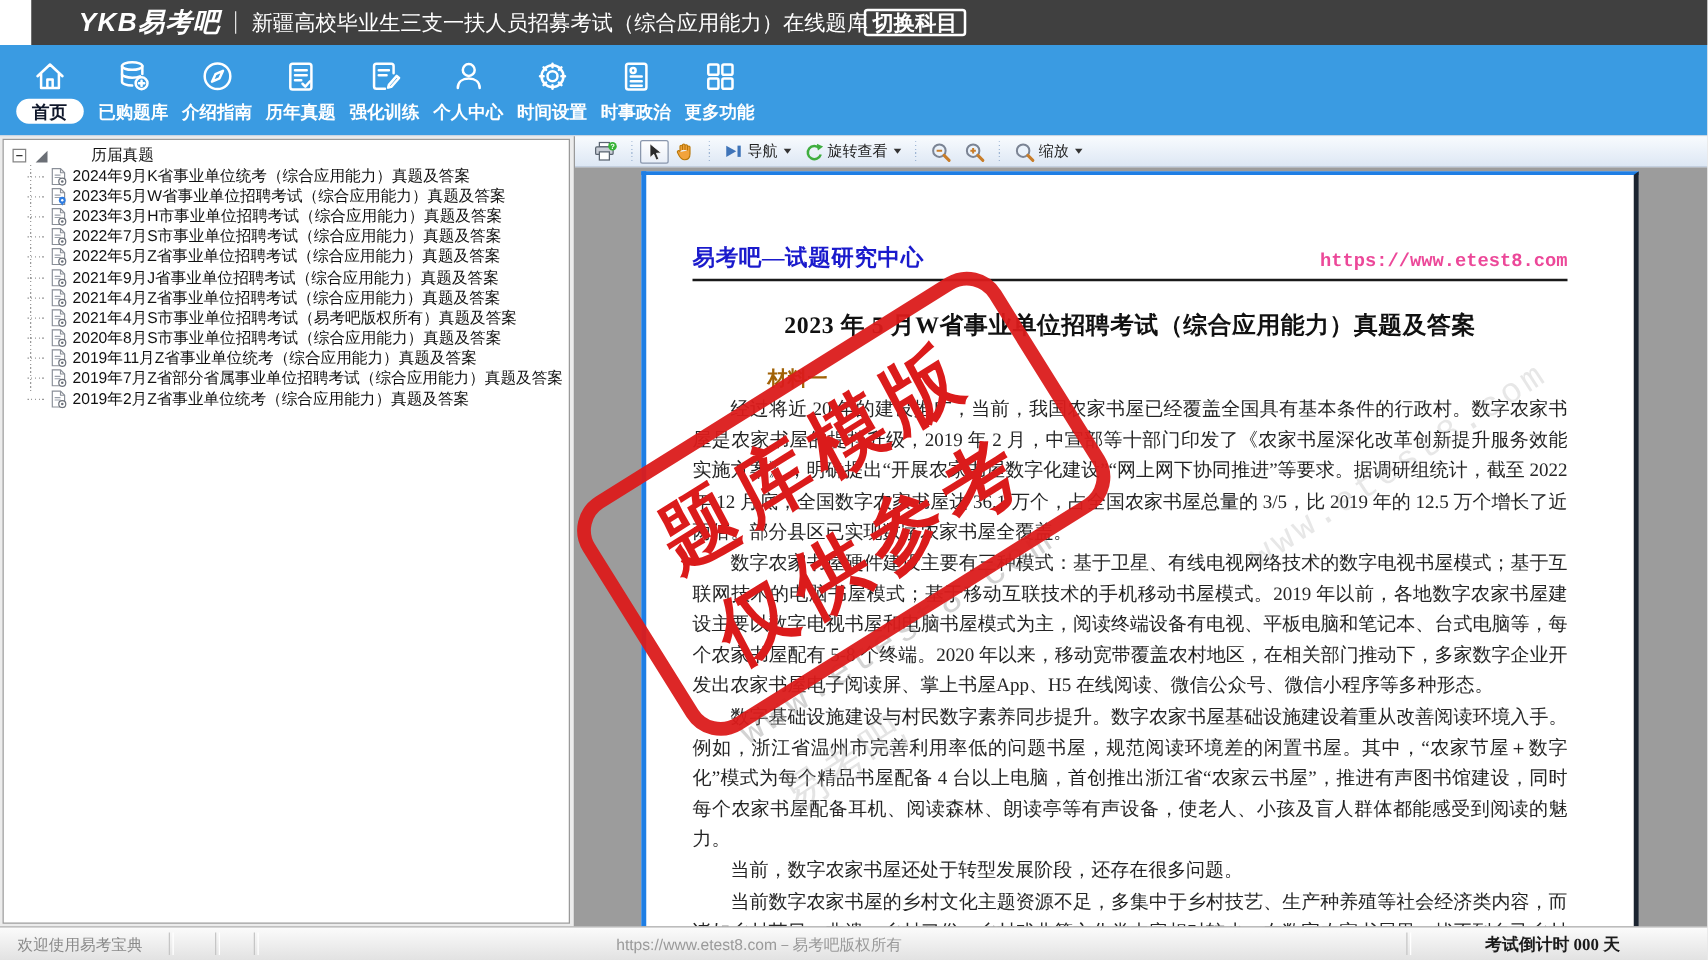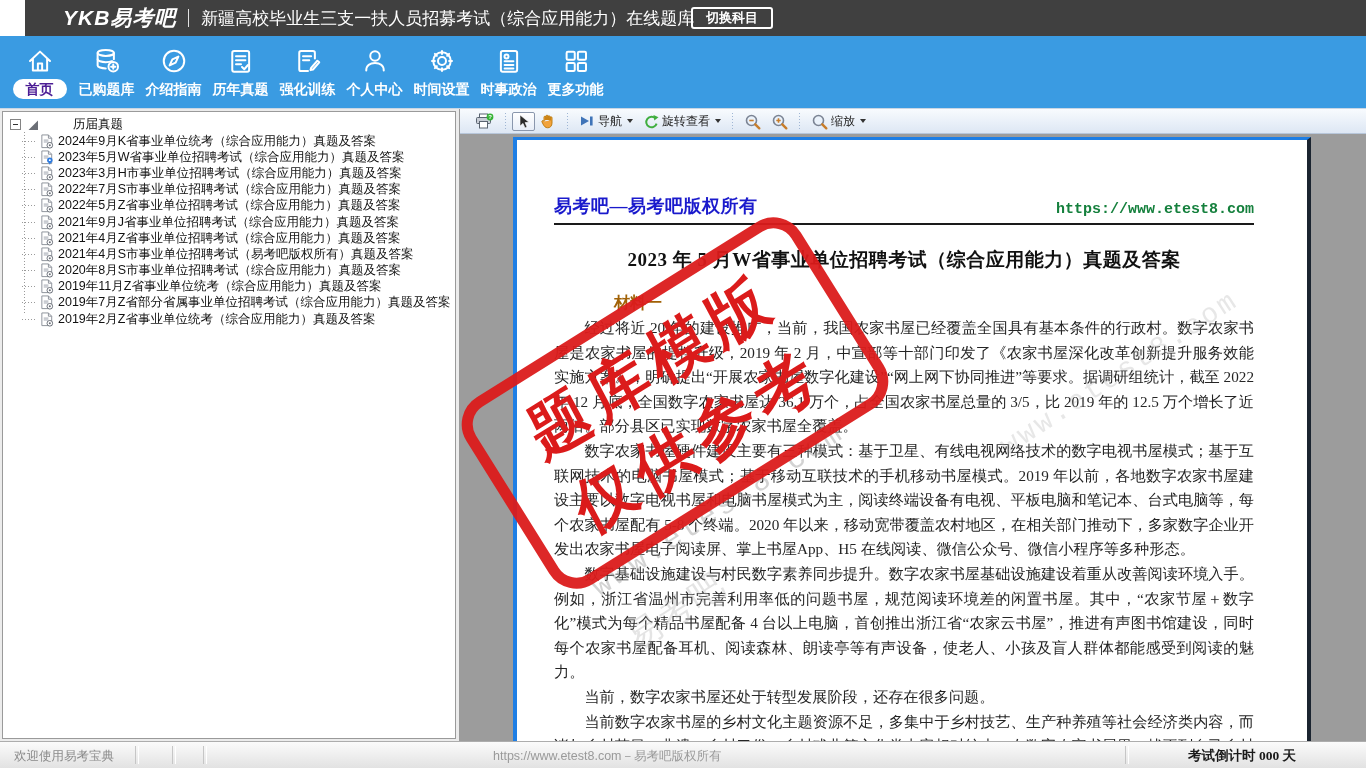--- a/index.html
+++ b/index.html
@@ -6,31 +6,31 @@
   .app{position:relative;width:1366px;height:768px;background:#fff;overflow:hidden;
        font-family:"Liberation Sans","DejaVu Sans",sans-serif;}
 
   
   .titlebar{position:absolute;left:0;top:0;width:1366px;height:36px;background:#404040;
             display:flex;align-items:center;color:#fff;margin-left:25px;}
   .logo{margin-left:38px;font-size:21px;font-weight:bold;font-style:italic;letter-spacing:1px;white-space:nowrap;}
   .tb-divider{width:1px;height:18px;background:rgba(255,255,255,.85);margin:0 12px;}
   .app-title{font-size:17px;font-weight:normal;white-space:nowrap;}
   .switch-btn{position:absolute;left:666px;top:7px;width:82px;height:22px;border:2px solid #fff;
-              border-radius:3px;color:#fff;font-size:13px;font-weight:bold;display:flex;
+              border-radius:3px;color:#fff;font-size:17px;font-weight:bold;display:flex;
               align-items:center;justify-content:center;background:transparent;cursor:pointer;box-sizing:border-box;}
 
   
   .navbar{position:absolute;left:0;top:36px;width:1366px;height:72px;background:#3a9be2;
           display:flex;align-items:flex-start;padding-left:6px;box-sizing:border-box;}
   .nav-item{width:67px;display:flex;flex-direction:column;align-items:center;gap:3px;
             color:#fff;cursor:pointer;padding-top:10px;}
   .nav-ic{width:30px;height:30px;stroke:#fff;fill:none;stroke-width:1.6;stroke-linecap:round;stroke-linejoin:round;}
   .nav-label{font-size:14px;font-weight:bold;white-space:nowrap;line-height:20px;}
-  .pill{background:#fff;color:#4c1d95;border-radius:11px;padding:0 13px;text-align:center;}
+  .pill{background:#fff;color:#0f172a;border-radius:11px;padding:0 13px;text-align:center;}
 
   
   .workspace{position:absolute;left:0;top:108px;width:1366px;height:633px;background:#ececec;
              border-top:1px solid #c9d6e4;box-sizing:border-box;}
 
   
   .tree-panel{position:absolute;left:2px;top:2px;width:454px;height:628px;background:#fff;
               border:1px solid #9a9a9a;box-sizing:border-box;overflow:hidden;font-size:12.5px;color:#111;}
   .tree{position:relative;padding-top:4px;}
   .tree-guide{position:absolute;left:21px;top:20px;width:1px;height:182px;
@@ -55,21 +55,21 @@
         background:repeating-linear-gradient(to bottom,#9fb6d4 0 1px,transparent 1px 3px);}
   .caret{width:0;height:0;border-left:3.5px solid transparent;border-right:3.5px solid transparent;
          border-top:4px solid #333;margin-left:2px;}
   .canvas{position:absolute;left:0;top:25px;width:100%;height:607px;background:#9c9c9c;overflow:hidden;}
   .page{position:absolute;left:53px;top:3px;width:798px;height:960px;background:#fff;box-sizing:content-box;
         border-left:4px solid #1e7ee4;border-top:3px solid #1e7ee4;border-right:4px solid #1b2430;
         padding:54px 53px 0 37px;box-sizing:border-box;
         font-family:"Liberation Serif","DejaVu Serif",serif;}
   .doc-header{display:flex;justify-content:space-between;align-items:flex-end;}
   .doc-header-left{color:#1a1acc;font-size:18px;font-weight:bold;letter-spacing:.5px;}
-  .doc-header-right{color:#15803d;font-size:15px;font-weight:bold;font-family:"Liberation Mono","DejaVu Sans Mono",monospace;}
+  .doc-header-right{color:#ec4899;font-size:15px;font-weight:bold;font-family:"Liberation Mono","DejaVu Sans Mono",monospace;}
   .doc-rule{height:0;border-top:2px solid #1a1a1a;margin-top:5px;}
   .doc-title{text-align:center;font-size:19px;font-weight:bold;color:#111;margin-top:22px;letter-spacing:.5px;}
   .section-label{margin:20px 0 2px 60px;font-size:16px;font-weight:bold;color:#a16207;}
   .doc-body p{margin:0;font-size:15.2px;line-height:24.6px;color:#252525;text-align:justify;text-indent:2em;}
 
   
   .overlay{position:absolute;left:461px;top:133px;width:905px;height:608px;overflow:hidden;pointer-events:none;}
   .watermark{position:absolute;transform:rotate(-33deg);color:rgba(140,140,140,.38);
              font-family:"Liberation Mono","DejaVu Sans Mono",monospace;letter-spacing:3px;white-space:nowrap;}
   .wm1{left:110px;top:360px;font-size:30px;}
@@ -387,21 +387,21 @@
             <path d="M11.3 11.3 L15.3 15.3" stroke="#c87d2a" stroke-width="2.4" stroke-linecap="round"></path>
           </svg>
           <span>缩放</span>
           <span class="caret"></span>
         </div>
       </div>
 
       <div class="canvas">
         <div class="page">
           <div class="doc-header">
-            <span class="doc-header-left">易考吧—易考吧版权所有</span>
+            <span class="doc-header-left">易考吧—试题研究中心</span>
             <span class="doc-header-right">https://www.etest8.com</span>
           </div>
           <div class="doc-rule"></div>
           <div class="doc-title">2023 年 5 月W省事业单位招聘考试（综合应用能力）真题及答案</div>
           <div class="section-label">材料一</div>
           <div class="doc-body">
             <p>经过将近 20 年的建设推广，当前，我国农家书屋已经覆盖全国具有基本条件的行政村。数字农家书屋是农家书屋的提档升级，2019 年 2 月，中宣部等十部门印发了《农家书屋深化改革创新提升服务效能实施方案》，明确提出“开展农家书屋数字化建设”“网上网下协同推进”等要求。据调研组统计，截至 2022 年 12 月底，全国数字农家书屋达 36.1 万个，占全国农家书屋总量的 3/5，比 2019 年的 12.5 万个增长了近两倍。部分县区已实现数字农家书屋全覆盖。</p>
             <p>数字农家书屋硬件建设主要有三种模式：基于卫星、有线电视网络技术的数字电视书屋模式；基于互联网技术的电脑书屋模式；基于移动互联技术的手机移动书屋模式。2019 年以前，各地数字农家书屋建设主要以数字电视书屋和电脑书屋模式为主，阅读终端设备有电视、平板电脑和笔记本、台式电脑等，每个农家书屋配有 5-8 个终端。2020 年以来，移动宽带覆盖农村地区，在相关部门推动下，多家数字企业开发出农家书屋电子阅读屏、掌上书屋App、H5 在线阅读、微信公众号、微信小程序等多种形态。</p>
             <p>数字基础设施建设与村民数字素养同步提升。数字农家书屋基础设施建设着重从改善阅读环境入手。例如，浙江省温州市完善利用率低的问题书屋，规范阅读环境差的闲置书屋。其中，“农家节屋＋数字化”模式为每个精品书屋配备 4 台以上电脑，首创推出浙江省“农家云书屋”，推进有声图书馆建设，同时每个农家书屋配备耳机、阅读森林、朗读亭等有声设备，使老人、小孩及盲人群体都能感受到阅读的魅力。</p>
             <p>当前，数字农家书屋还处于转型发展阶段，还存在很多问题。</p>

